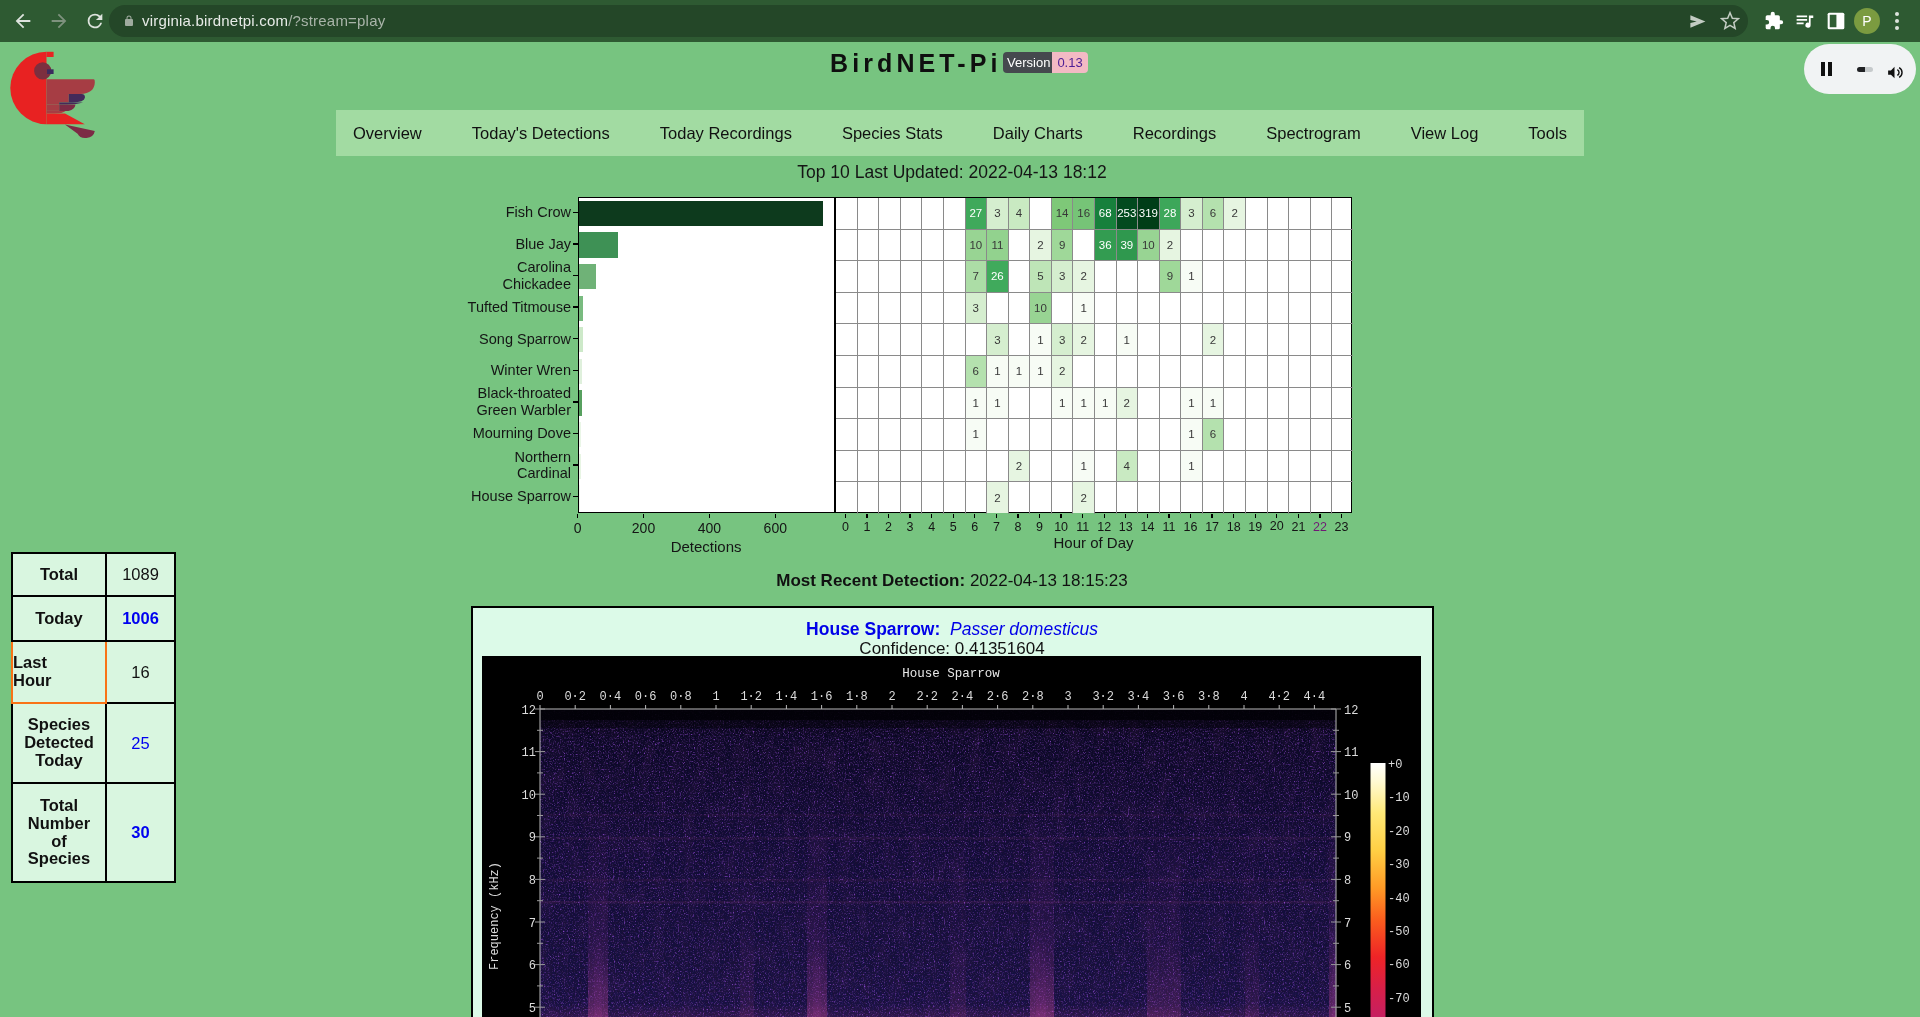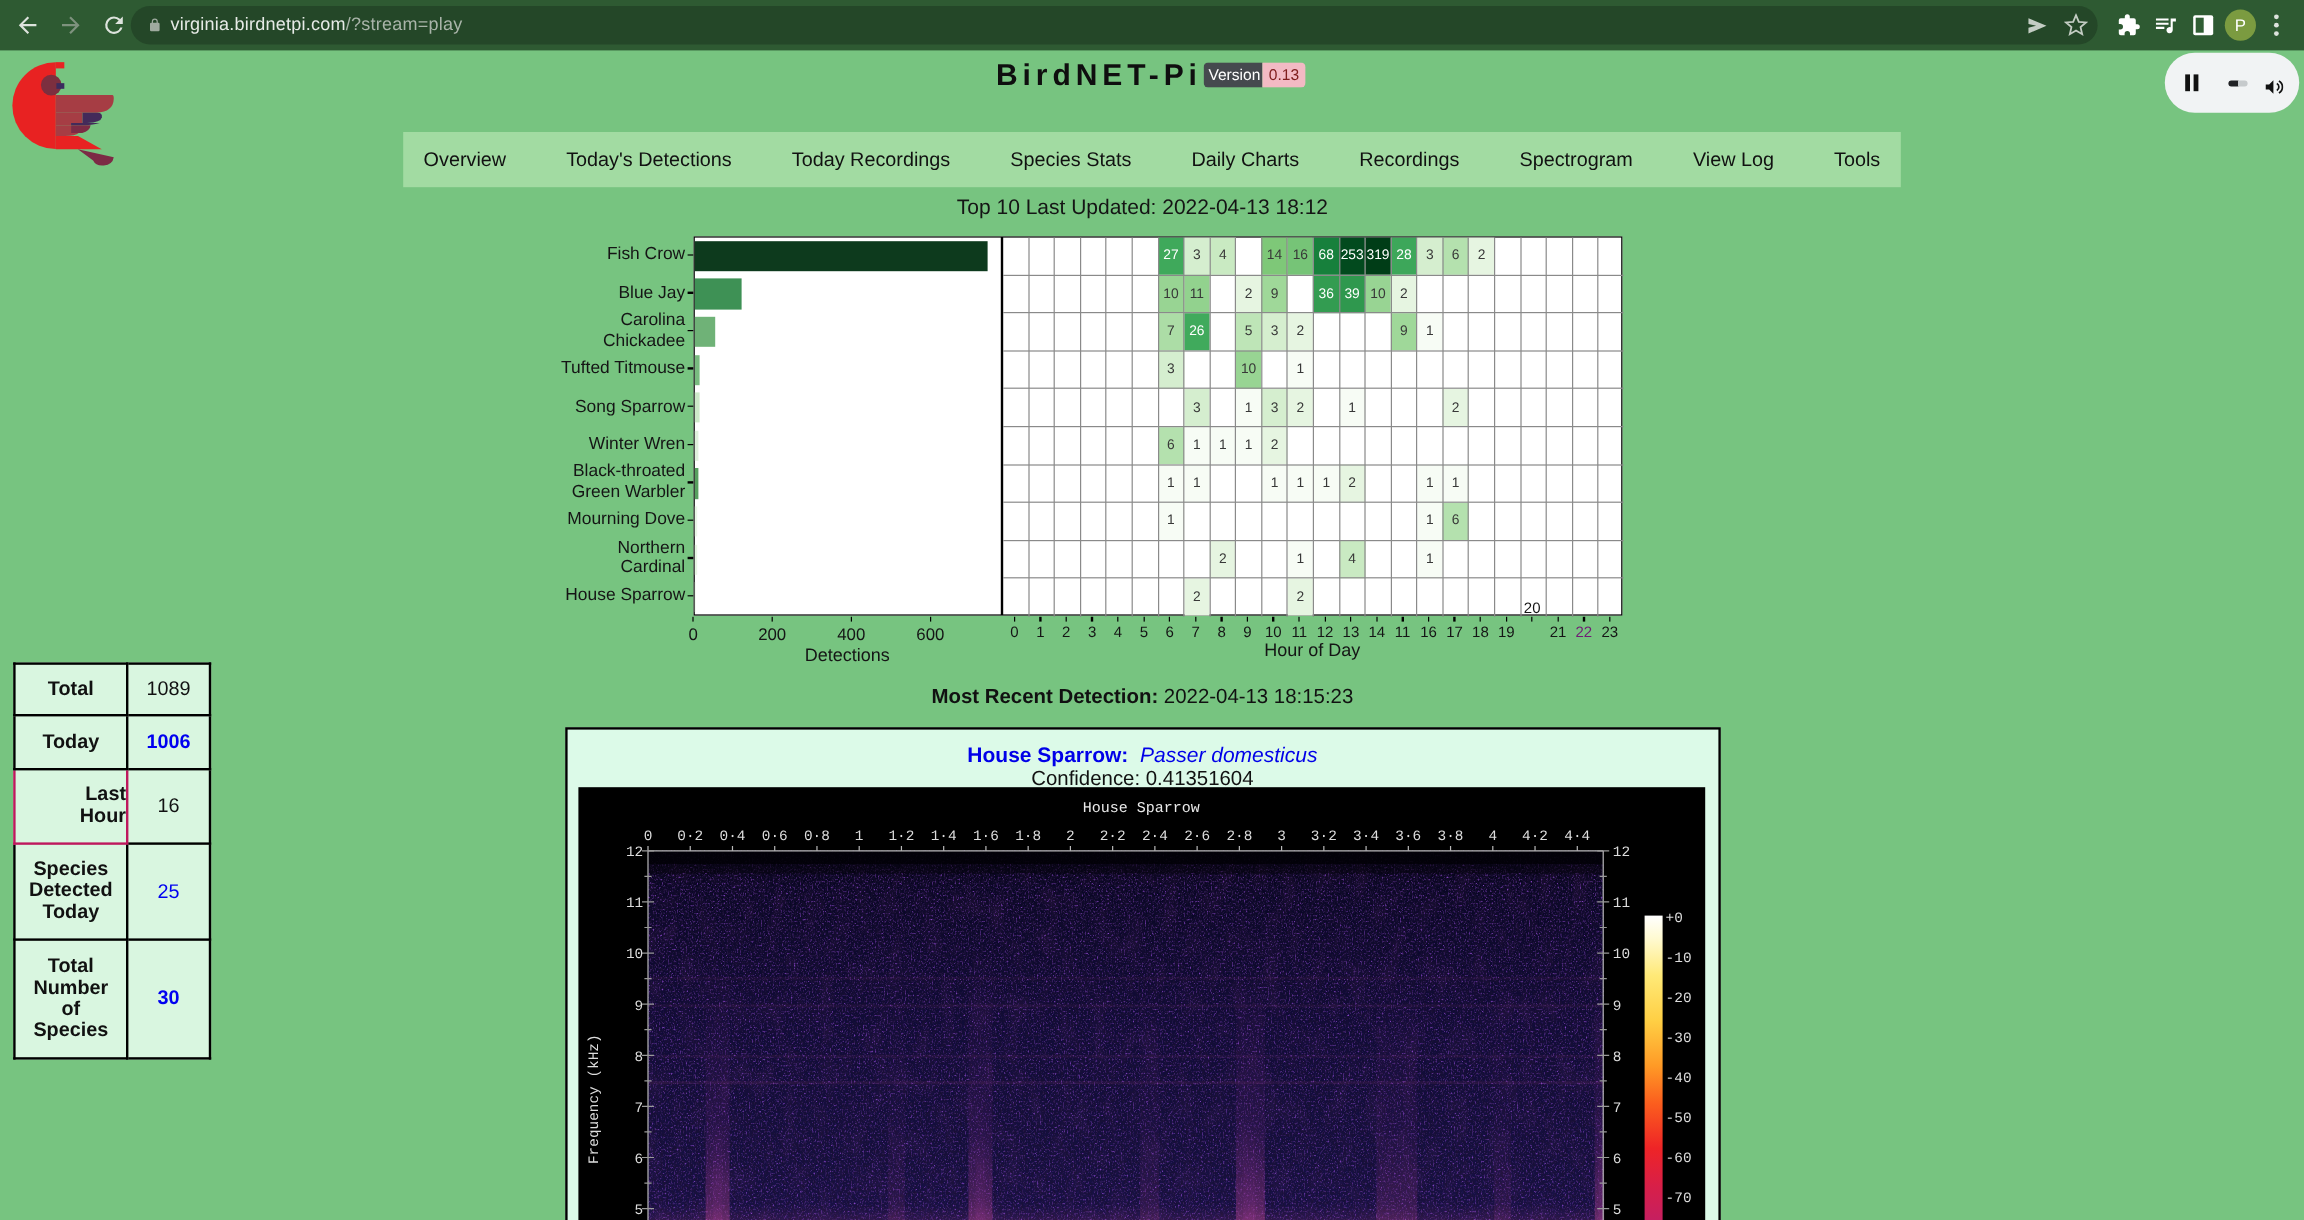--- a/index.html
+++ b/index.html
@@ -57,21 +57,21 @@
  <path d="M50.2 53.4 H66.5 Q66 58.0 59.5 59.9 H50.2 Z" fill="#7c2b45"></path>
  <path d="M37.5 62.4 H56 L75.8 73.3 H37.5 Z" fill="#e82222"></path>
  <path d="M55.9 73.4 L85.8 80.0 Q84.8 86.2 77.5 86.9 Q70.8 87.5 68.6 82.8 Z" fill="#7c2b45"></path>
 </svg>
 
 <div class="abs" style="left:830px;top:49px;width:350px;height:28px;white-space:nowrap">
  <span style="font-size:25px;font-weight:bold;color:#0f0f0f;letter-spacing:4.1px">BirdNET-Pi</span>
 </div>
 <div class="abs" style="left:1003px;top:52px;height:21px;border-radius:4px;overflow:hidden;font-size:13.5px;line-height:21px;white-space:nowrap;display:flex">
  <span style="background:#45494e;color:#fff;padding:0 2px 0 4px;font-size:13px">Version</span>
-    <span style="background:#f3bac4;color:#7f1d1d;padding:0 5px;font-size:13px">0.13</span>
+    <span style="background:#f3bac4;color:#4c1d95;padding:0 5px;font-size:13px">0.13</span>
 </div>
 <div class="abs" style="left:1804px;top:44px;width:112px;height:50px;border-radius:25px;background:#f1f3f4">
  <div class="abs" style="left:17px;top:18px;width:3.6px;height:14px;background:#111"></div>
  <div class="abs" style="left:24px;top:18px;width:3.6px;height:14px;background:#111"></div>
  <div class="abs" style="left:53px;top:22.5px;width:10px;height:5.5px;border-radius:3px;background:#202124"></div>
  <div class="abs" style="left:61px;top:22.5px;width:8px;height:5.5px;border-radius:0 3px 3px 0;background:#c6cacc"></div>
  <svg class="abs" style="left:82px;top:20px" width="17" height="17" viewBox="0 0 24 24">
       <path d="M3 9v6h4l5 5V4L7 9H3z" fill="#111"></path>
       <path d="M16 8a4.5 4.5 0 0 1 0 8M18.5 5a8 8 0 0 1 0 14" fill="none" stroke="#111" stroke-width="2"></path>
     </svg>
@@ -255,40 +255,40 @@
 <div class="abs" style="left:1153.9px;top:519.5px;width:30px;text-align:center;font-size:12.5px;color:#151515">11</div>
 <div class="abs" style="left:1189.8px;top:513.5px;width:1.4px;height:4.5px;background:#000"></div>
 <div class="abs" style="left:1175.5px;top:519.5px;width:30px;text-align:center;font-size:12.5px;color:#151515">16</div>
 <div class="abs" style="left:1211.4px;top:513.5px;width:1.4px;height:4.5px;background:#000"></div>
 <div class="abs" style="left:1197.1px;top:519.5px;width:30px;text-align:center;font-size:12.5px;color:#151515">17</div>
 <div class="abs" style="left:1233.0px;top:513.5px;width:1.4px;height:4.5px;background:#000"></div>
 <div class="abs" style="left:1218.7px;top:519.5px;width:30px;text-align:center;font-size:12.5px;color:#151515">18</div>
 <div class="abs" style="left:1254.5px;top:513.5px;width:1.4px;height:4.5px;background:#000"></div>
 <div class="abs" style="left:1240.2px;top:519.5px;width:30px;text-align:center;font-size:12.5px;color:#151515">19</div>
 <div class="abs" style="left:1276.1px;top:513.5px;width:1.4px;height:4.5px;background:#000"></div>
-<div class="abs" style="left:1261.8px;top:500px;width:30px;text-align:center;font-size:12.5px;color:#151515">20</div>
+<div class="abs" style="left:1261.8px;top:519px;width:30px;text-align:center;font-size:12.5px;color:#151515">20</div>
 <div class="abs" style="left:1297.7px;top:513.5px;width:1.4px;height:4.5px;background:#000"></div>
 <div class="abs" style="left:1283.4px;top:519.5px;width:30px;text-align:center;font-size:12.5px;color:#151515">21</div>
 <div class="abs" style="left:1319.2px;top:513.5px;width:1.4px;height:4.5px;background:#000"></div>
 <div class="abs" style="left:1304.9px;top:519.5px;width:30px;text-align:center;font-size:12.5px;color:#701a75">22</div>
 <div class="abs" style="left:1340.8px;top:513.5px;width:1.4px;height:4.5px;background:#000"></div>
 <div class="abs" style="left:1326.5px;top:519.5px;width:30px;text-align:center;font-size:12.5px;color:#151515">23</div>
 <div class="abs" style="left:1033.5px;top:534px;width:120px;text-align:center;font-size:15px;color:#151515">Hour of Day</div>
 <table style="position:absolute;left:11px;top:552px;border-collapse:collapse;background:#d9f6e0;font-size:16.5px;color:#111">
     <tbody>
       <tr style="height:43px">
         <td style="border:2px solid #000;width:94px;text-align:center;font-weight:bold;line-height:1.08">Total</td>
         <td style="border:2px solid #000;width:69px;text-align:center;color:#111">1089</td>
       </tr>
       <tr style="height:45px">
         <td style="border:2px solid #000;width:94px;text-align:center;font-weight:bold;line-height:1.08">Today</td>
         <td style="border:2px solid #000;width:69px;text-align:center;color:#0000f0;font-weight:bold">1006</td>
       </tr>
       <tr style="height:62px">
-        <td style="border:2px solid #be185d;width:94px;text-align:right;font-weight:bold;line-height:1.08">Last<br>Hour</td>
+        <td style="border:2px solid #f97316;width:94px;text-align:left;font-weight:bold;line-height:1.08">Last<br>Hour</td>
         <td style="border:2px solid #000;width:69px;text-align:center;color:#111">16</td>
       </tr>
       <tr style="height:80px">
         <td style="border:2px solid #000;width:94px;text-align:center;font-weight:bold;line-height:1.08">Species<br>Detected<br>Today</td>
         <td style="border:2px solid #000;width:69px;text-align:center;color:#0000f0;font-weight:normal">25</td>
       </tr>
       <tr style="height:99px">
         <td style="border:2px solid #000;width:94px;text-align:center;font-weight:bold;line-height:1.08">Total<br>Number<br>of<br>Species</td>
         <td style="border:2px solid #000;width:69px;text-align:center;color:#0000f0;font-weight:bold">30</td>
       </tr>

